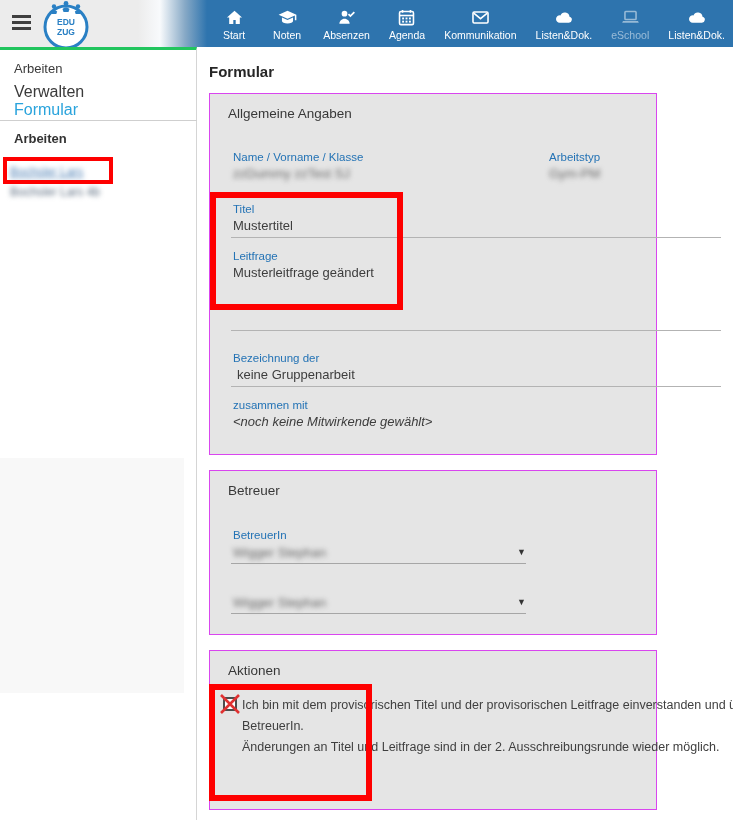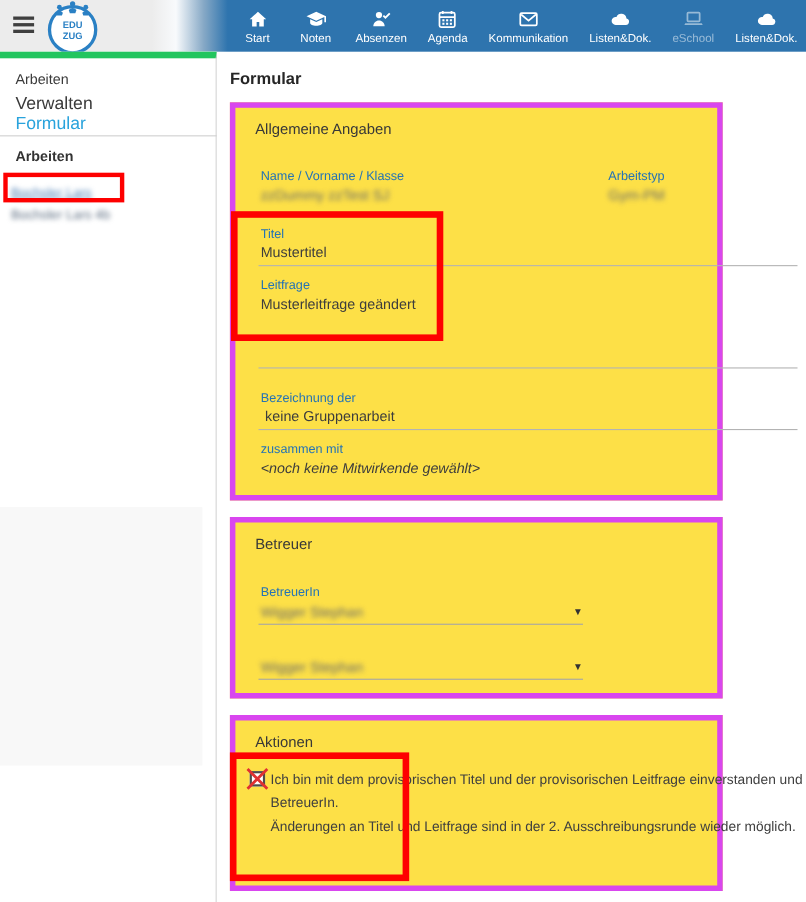--- a/index.html
+++ b/index.html
@@ -15,34 +15,34 @@
   .logo { position:absolute; left:38px; top:0px; width:56px; height:52px; }
   .nav { position:absolute; left:203px; top:0; width:530px; height:47px; display:flex;
     justify-content:space-between; align-items:center; padding:2px 8px 0 14px; }
   .nav-item { display:flex; flex-direction:column; align-items:center; color:#fff; cursor:pointer; min-width:34px; }
   .nav-item svg { width:21px; height:19px; display:block; }
   .nav-item .nav-label { font-size:10.5px; margin-top:2px; white-space:nowrap; }
   .nav-item.muted { opacity:0.5; }
 
   
   .sidebar { position:absolute; left:0; top:47px; width:197px; height:773px; background:#fff;
-    border-right:1px solid #d5d5d5; border-top:6px solid #22c55e; }
+    border-right:1px solid #d5d5d5; border-top:3px solid #22c55e; }
   .sb-title { position:absolute; left:14px; font-size:13px; color:#3a3a3a; }
   .sb-link { font-size:16px; color:#3a3a3a; cursor:pointer; position:absolute; left:14px; }
   .sb-link.active { color:#29a3dc; }
   .sb-divider { position:absolute; left:0; top:70px; width:197px; border-top:1px solid #cfcfcf; }
   .sb-group2-title { position:absolute; left:14px; top:81px; font-size:13px; font-weight:bold; color:#333; }
   .blurred { filter:blur(2.6px); }
   .sb-blur-link { position:absolute; left:10px; top:115px; font-size:12px; color:#4a7db3; text-decoration:underline; white-space:nowrap; cursor:pointer; }
   .sb-blur-item { position:absolute; left:10px; top:135px; font-size:12px; color:#5c6d80; white-space:nowrap; cursor:pointer; }
   .sb-gray-block { position:absolute; left:0; top:408px; width:184px; height:235px; background:#f8f8f8; }
 
   
   .page-title { position:absolute; left:209px; top:63px; font-size:15px; font-weight:bold; color:#262626; }
-  .card { position:absolute; left:209px; width:448px; background:#fde047; border:5px solid #d946ef; }
+  .card { position:absolute; left:209px; width:448px; background:#e5e5e5; border:1px solid #d946ef; }
   .card-title { position:absolute; left:18px; top:12px; font-size:13.5px; color:#383838; }
   .f-label { position:absolute; font-size:11.5px; color:#2473b5; white-space:nowrap; }
   .f-value { position:absolute; font-size:13px; color:#3d3d3d; white-space:nowrap; }
   .f-line { position:absolute; border-top:1px solid #b3b3b3; }
   .dd-arrow { position:absolute; font-size:9px; color:#333; }
 
   
   .checkbox { position:absolute; left:13px; top:46px; width:14px; height:14px; border:2px solid #4d4d4d; background:#fff; cursor:pointer; }
   .check-x { position:absolute; left:9px; top:42px; width:22px; height:22px; pointer-events:none; }
   .consent-text { position:absolute; left:32px; top:44px; width:700px; font-size:12.5px; color:#3f3f3f; line-height:21px; }

